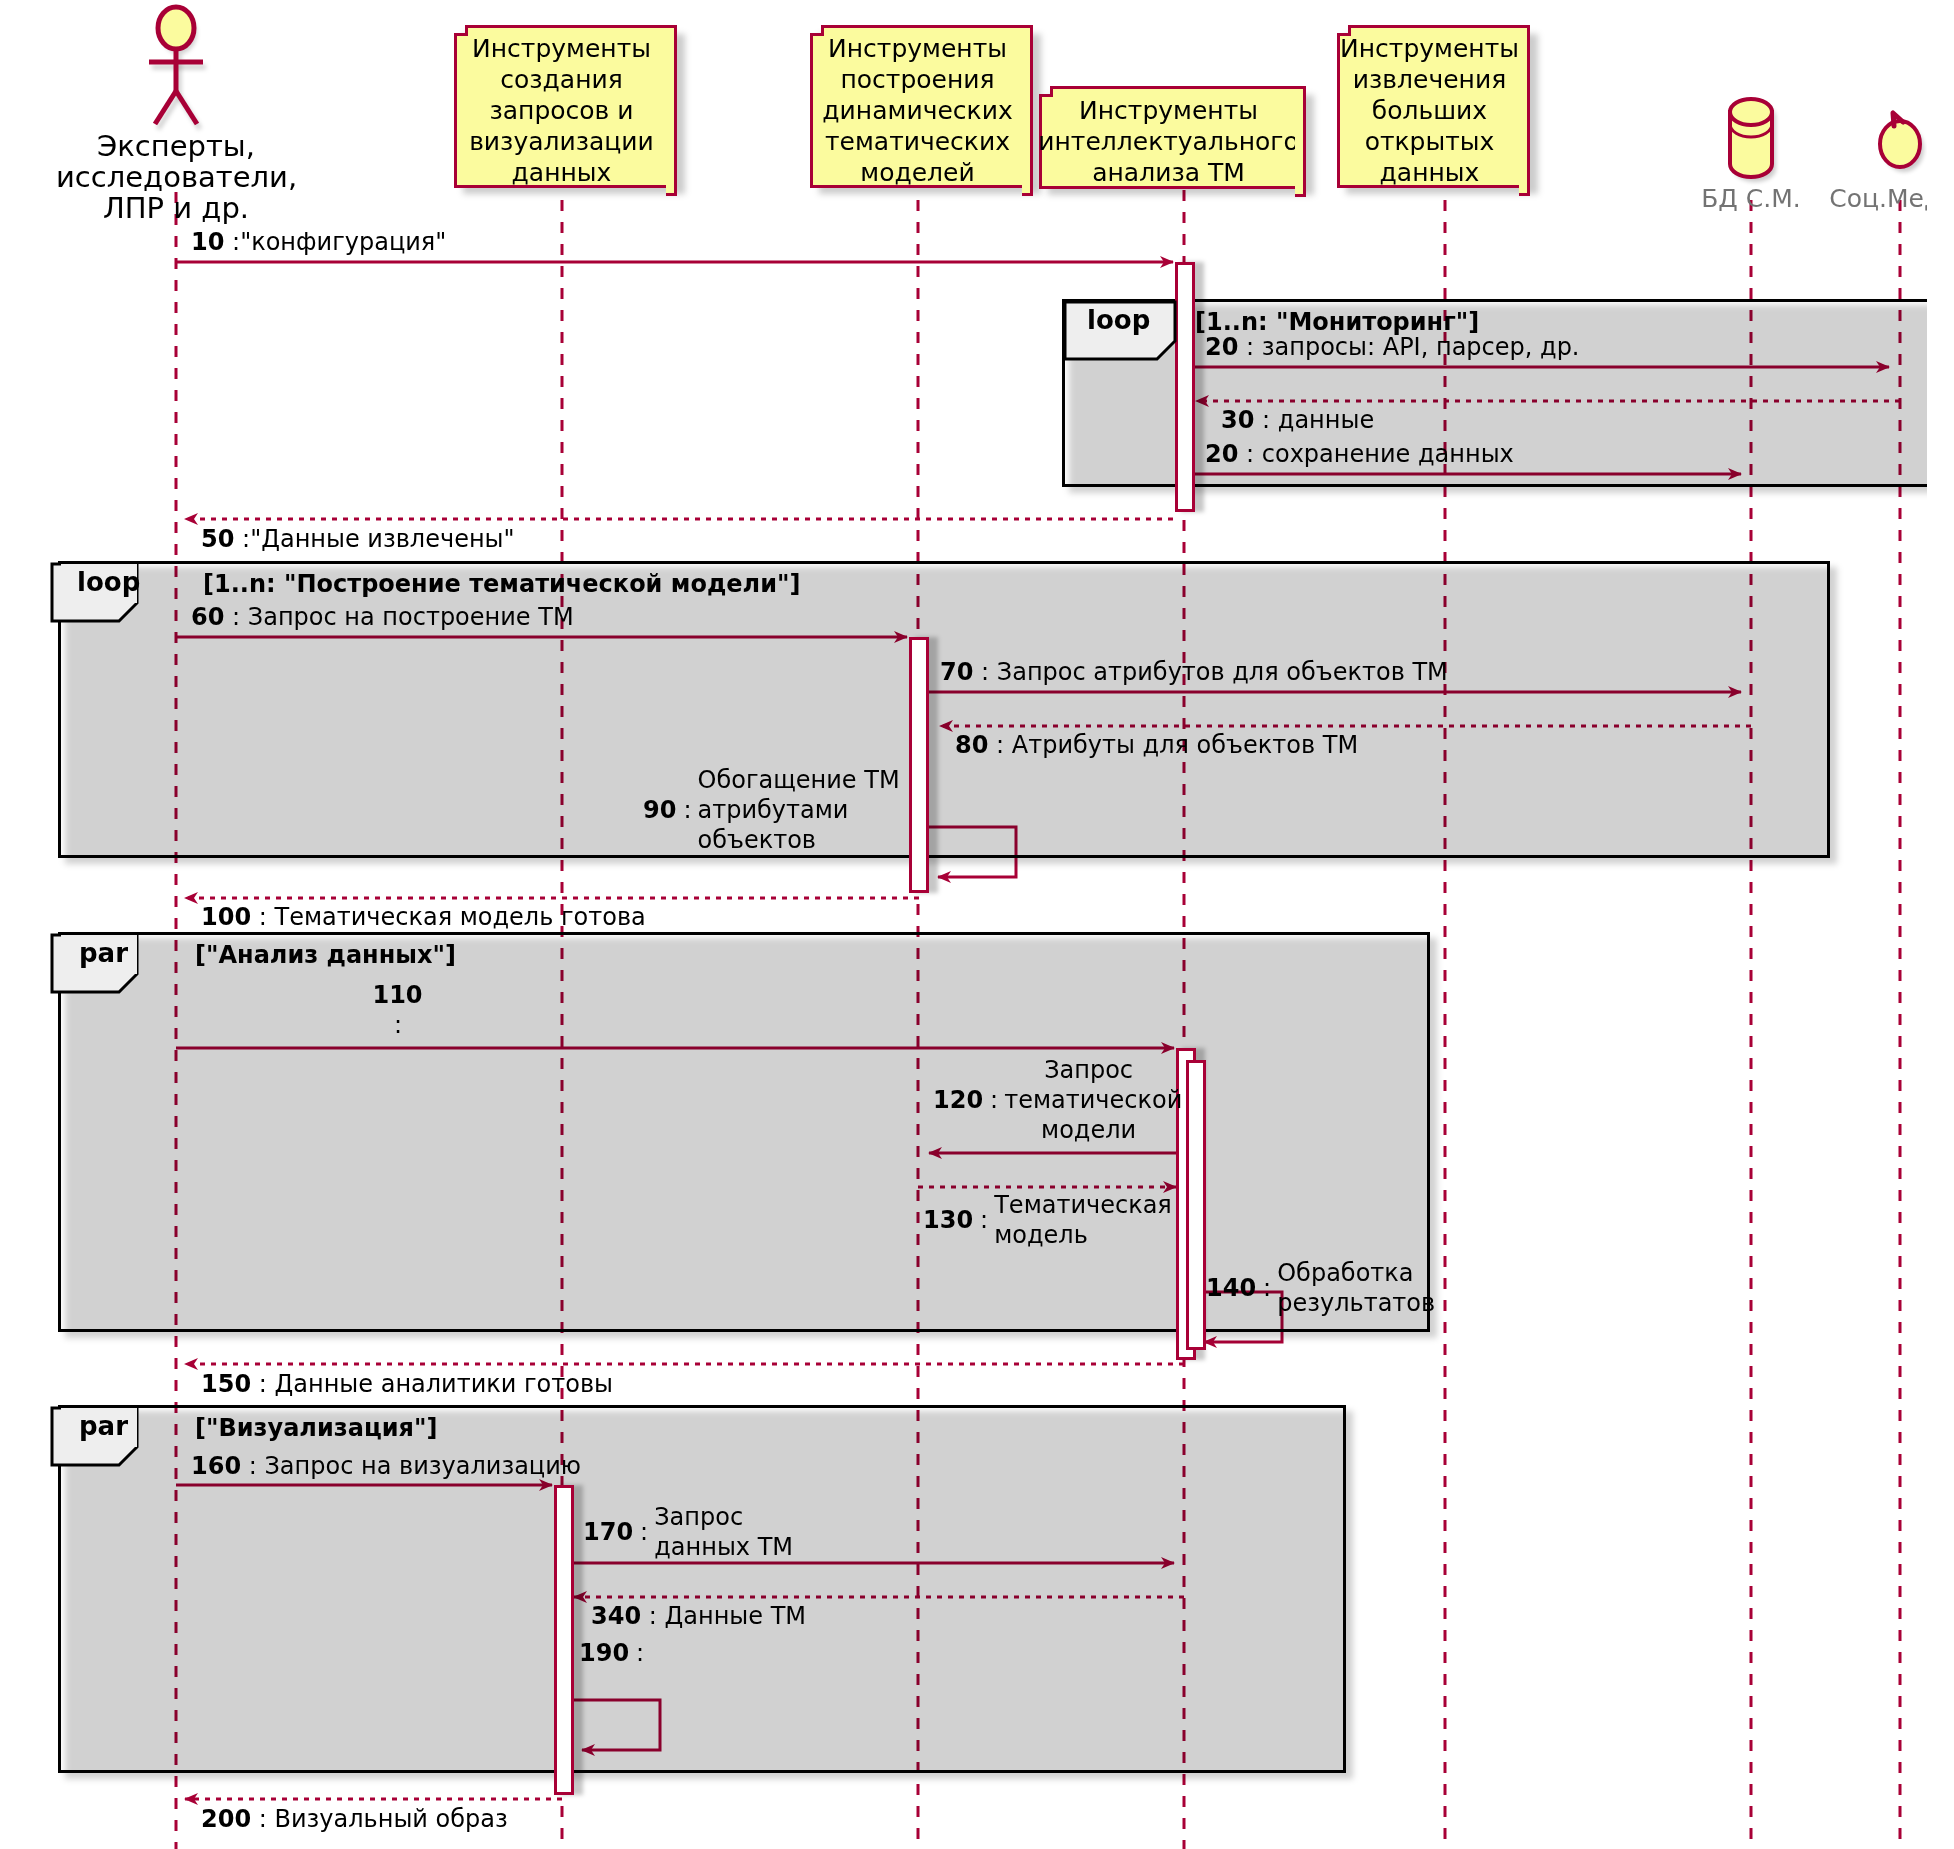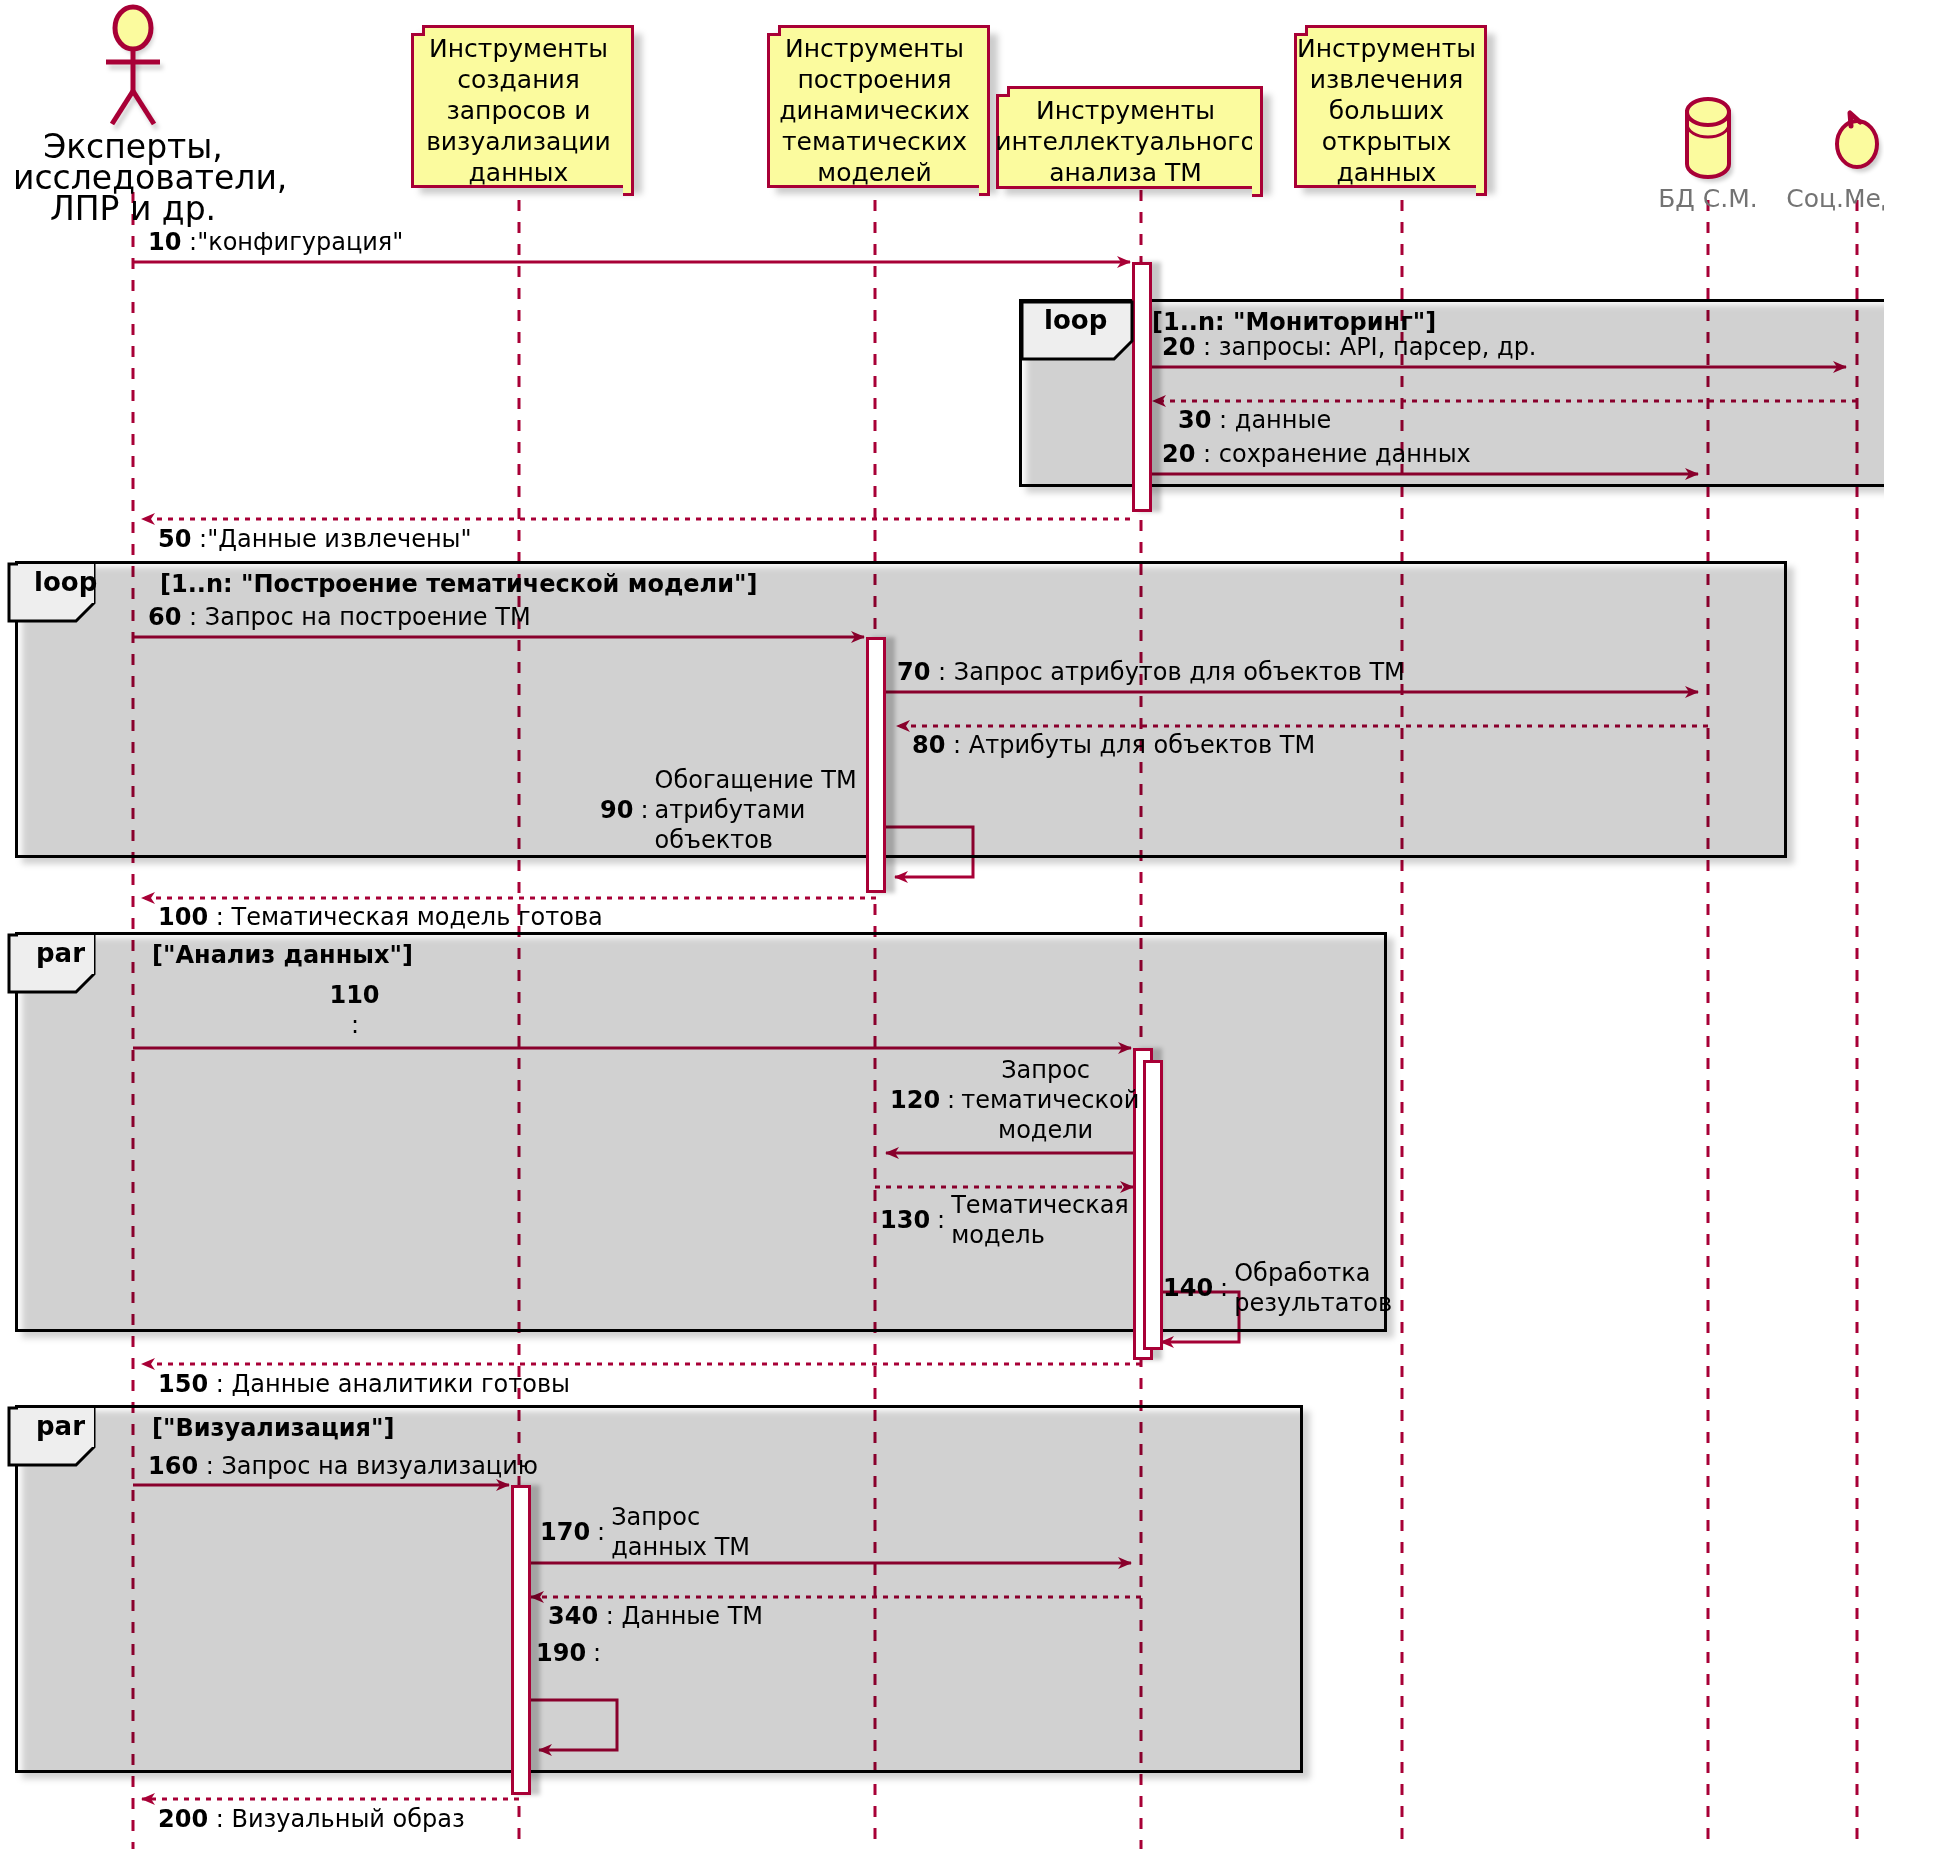--- a/index.html
+++ b/index.html
@@ -7,20 +7,21 @@
     padding: 0;
     background: #ffffff;
   }
   #diagram {
     position: relative;
     width: 1884px;
     height: 1849px;
     font-family: "DejaVu Sans", sans-serif;
     background: #ffffff;
     overflow: hidden;
+    margin-left: 43px;
   }
   svg.layer {
     position: absolute;
     left: 0;
     top: 0;
     width: 1954px;
     height: 1849px;
     pointer-events: none;
   }
   
@@ -63,21 +64,21 @@
   }
   .pshadow {
     position: absolute;
     background: rgba(0,0,0,0.20);
     filter: blur(3px);
     z-index: 5;
   }
   
   .actor-label {
     position: absolute;
-    font-size: 33px;
+    font-size: 29px;
     line-height: 31px;
     text-align: center;
     color: #000;
     z-index: 6;
   }
   .entity-label {
     position: absolute;
     font-size: 25px;
     line-height: 30px;
     text-align: center;

